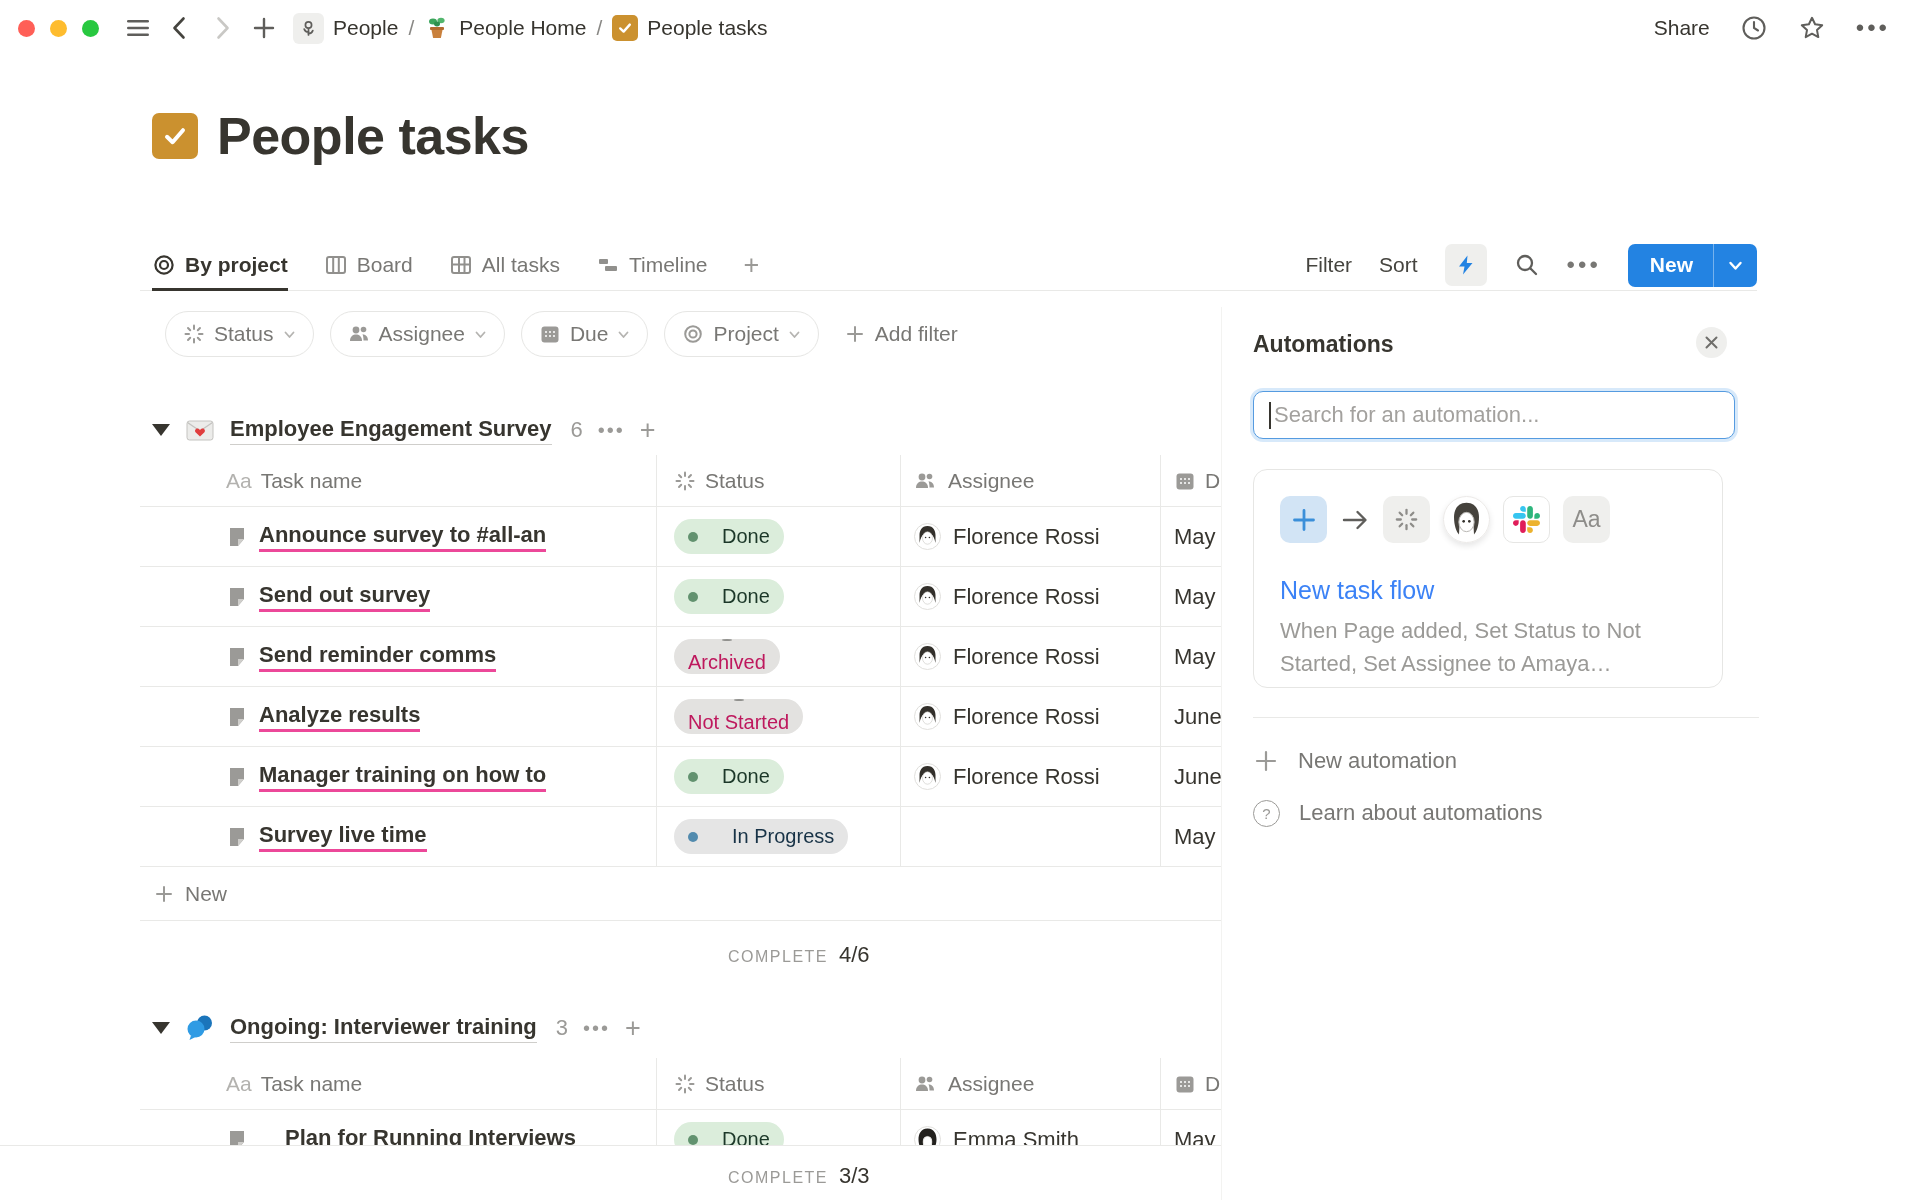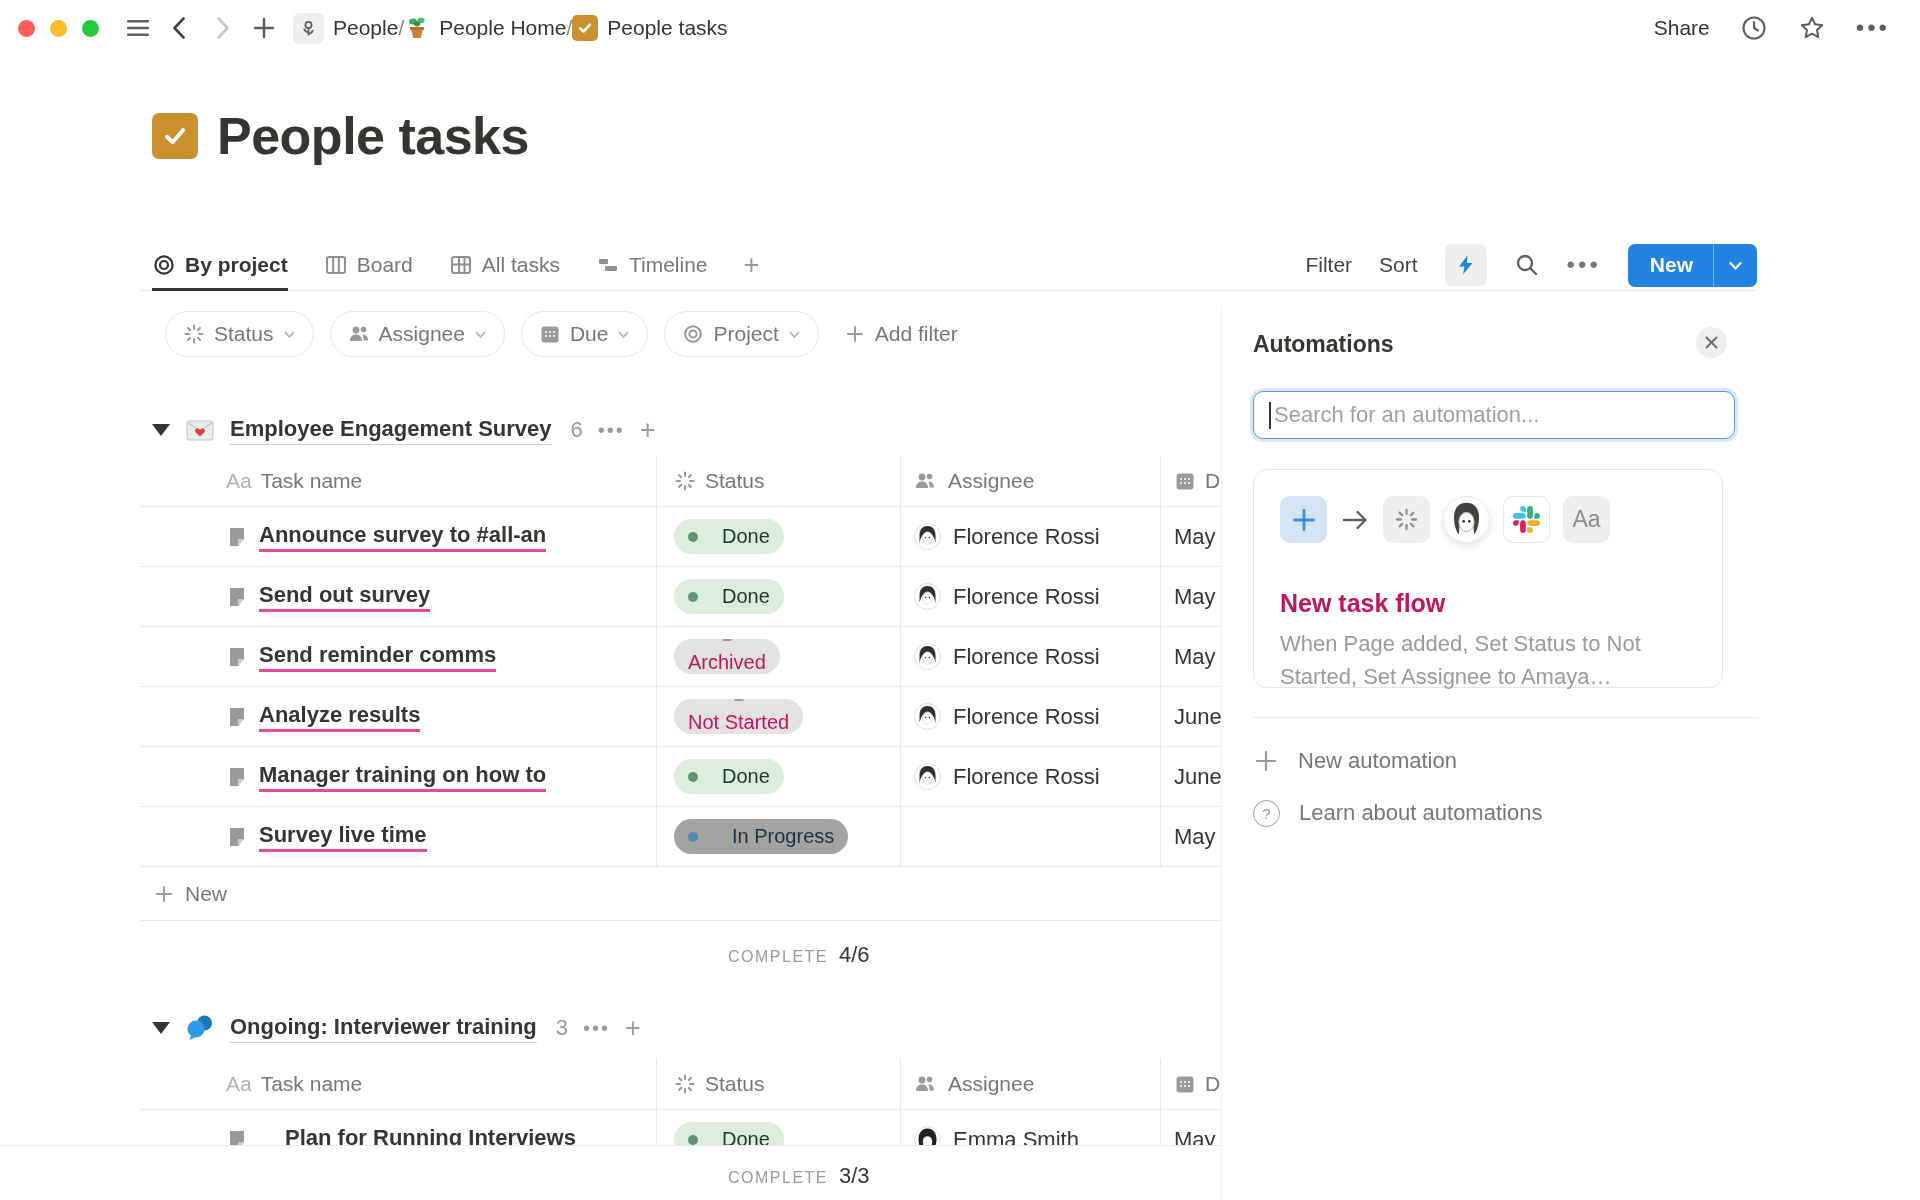--- a/index.html
+++ b/index.html
@@ -11,21 +11,21 @@
   }
   svg { display:block; }
 
   
   .topbar { position:absolute; left:0; top:0; width:1920px; height:56px;
     display:flex; align-items:center; padding:0 30px 0 18px; background:#fff; }
   .traffic { display:flex; gap:15px; align-items:center; }
   .light { width:17px; height:17px; border-radius:50%; }
   .light.red{background:#ff5f57}.light.yellow{background:#febc2e}.light.green{background:#28c840}
   .nav-icons { display:flex; align-items:center; gap:16px; margin-left:26px; }
-  .crumbs { display:flex; align-items:center; margin-left:16px; font-size:21px; }
+  .crumbs { display:flex; align-items:center; gap:10px; margin-left:16px; font-size:21px; }
   .crumb { display:flex; align-items:center; gap:9px; color:#37352f; cursor:default; }
   .crumb-sep { color:#898885; }
   .crumb-iconbox { width:31px; height:31px; background:#efefed; border-radius:6px;
     display:flex; align-items:center; justify-content:center; }
   .mini-check { width:26px; height:26px; background:#cb912f; border-radius:5px;
     display:flex; align-items:center; justify-content:center; }
   .topbar-right { margin-left:auto; display:flex; align-items:center; gap:30px; }
   .share-label { font-size:21px; color:#37352f; }
   .tb-dots { font-size:24px; letter-spacing:3px; color:#5f5e5b; }
 
@@ -86,21 +86,21 @@
   .aa { color:#b3b2af; font-size:21px; }
   .task-name { font-size:22px; font-weight:600; color:#37352f;
     border-bottom:3px solid #ec4899; padding-bottom:1px; cursor:pointer; white-space:nowrap; }
   .badge { display:inline-flex; align-items:center; gap:10px; height:35px; padding:0 14px;
     border-radius:18px; font-size:20px; white-space:nowrap; }
   .badge .dot { width:10px; height:10px; border-radius:50%; }
   .badge[data-kind="done"] { background:#dbeddb; color:#1c3829;gap:24px; }
   .badge[data-kind="done"] .dot { background:#62926f; }
   .badge[data-kind="neutral"] { background:#e3e2e0; color:#be185d;flex-direction:column; }
   .badge[data-kind="neutral"] .dot { background:#91918e; }
-  .badge[data-kind="progress"] { background:#a3a3a3; color:#183347;gap:34px; }
+  .badge[data-kind="progress"] { background:#e5e5e5; color:#183347;gap:34px; }
   .badge[data-kind="progress"] .dot { background:#528bae; }
   .person { font-size:22px; color:#37352f; white-space:nowrap; }
   .newrow { display:flex; align-items:center; gap:11px; height:54px; padding-left:14px;
     color:#787774; font-size:21px; border-bottom:1px solid #e9e9e7; width:1082px; cursor:pointer; }
   .complete { position:absolute; display:flex; align-items:baseline; gap:11px; }
   .complete .lbl { font-size:16px; letter-spacing:1.5px; color:#9b9a97; }
   .complete .val { font-size:22px; color:#37352f; }
   .bottom-cover { position:absolute; left:0; top:1145px; width:1222px; height:55px;
     background:#fff; border-top:1px solid #e9e9e7; }
 
@@ -118,21 +118,21 @@
   .caret-bar { position:absolute; left:47px; top:95px; width:2px; height:27px; background:#37352f; }
   .auto-card { position:absolute; left:31px; top:162px; width:470px; height:219px;
     border:1px solid #e6e6e4; border-radius:14px; padding:26px; cursor:pointer; }
   .tiles { display:flex; align-items:center; gap:13px; }
   .tile { width:47px; height:47px; border-radius:10px; display:flex; align-items:center; justify-content:center; }
   .tile.blue { background:#d2e4f5; }
   .tile.gray { background:#efefed; }
   .tile.white { background:#fff; border:1px solid #e6e6e4; }
   .tile.avatar { border-radius:50%; border:1px solid #eceae8; box-shadow:0 3px 6px rgba(0,0,0,.10); }
   .aa-text { font-size:23px; font-weight:500; color:#8e8d8a; }
-  .card-title { margin-top:46px; font-size:25px; font-weight:700; color:#be185d; }
+  .card-title { margin-top:33px; font-size:25px; font-weight:400; color:#3b82f6; }
   .card-desc { margin-top:9px; width:408px; font-size:22px; line-height:33px; color:#9b9a97; }
   .panel-div { position:absolute; left:31px; top:410px; width:506px; height:1px; background:#e9e9e7; }
   .panel-link { position:absolute; left:31px; display:flex; align-items:center; gap:19px;
     color:#787774; font-size:22px; height:44px; cursor:pointer; }
   .qmark { width:27px; height:27px; border:1.7px solid #9b9a97; border-radius:50%;
     display:flex; align-items:center; justify-content:center; font-size:15px; color:#9b9a97; }
 </style>
 </head>
 <body>
 

